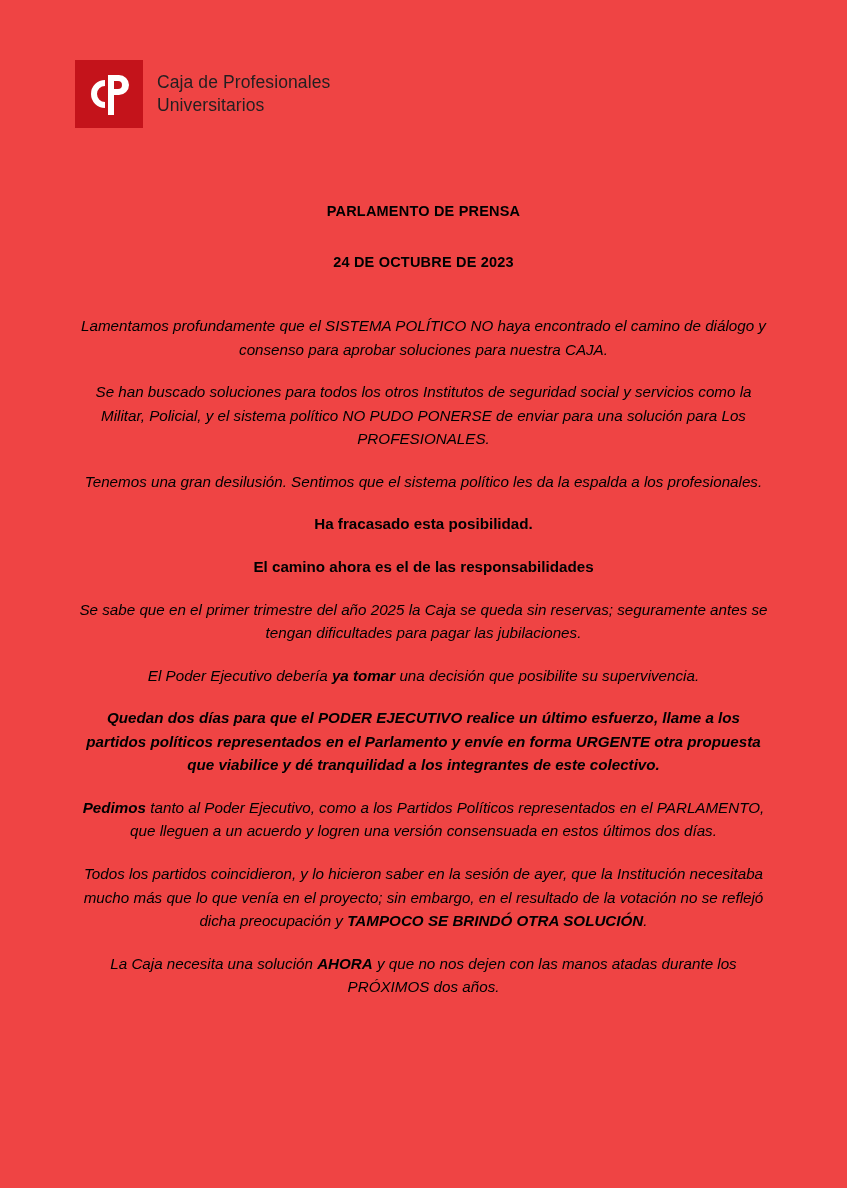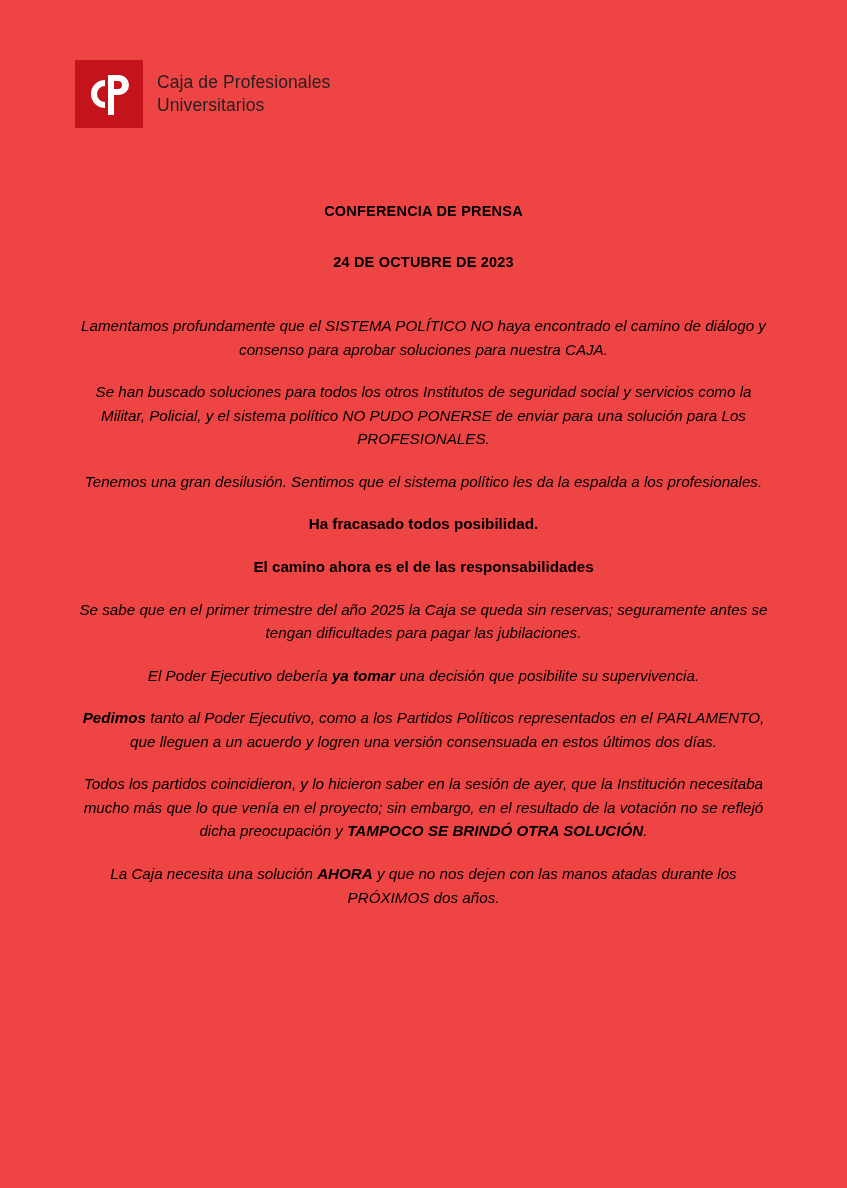--- a/index.html
+++ b/index.html
@@ -104,41 +104,42 @@
 
         <path d="M33 15 h11 a10 10 0 0 1 0 20 h-5 v20 h-6 z M39 21 v8 h4 a4 4 0 0 0 0 -8 z" fill="#ffffff"></path>
       </svg>
     </div>
     <div class="logo-text">
       <div>Caja de Profesionales</div>
       <div>Universitarios</div>
     </div>
   </div>
 
-  <div class="doc-heading heading-1">CONFERENCIA DE PRENSA</div>
+  <div class="doc-heading heading-1">PARLAMENTO DE PRENSA</div>
   <div class="doc-heading heading-2">24 DE OCTUBRE DE 2023</div>
 
   <div class="body-copy">
 
     <p class="para">Lamentamos profundamente  que el SISTEMA POLÍTICO NO haya encontrado el camino de diálogo y consenso para aprobar soluciones para nuestra CAJA.</p>
 
     <p class="para">Se han buscado soluciones para todos los otros Institutos de seguridad social y servicios como la Militar, Policial,  y el sistema político NO PUDO PONERSE de enviar para una solución para Los PROFESIONALES.</p>
 
     <p class="para">Tenemos una gran desilusión. Sentimos que el sistema político les da la espalda a los profesionales.</p>
 
 
 
-    <p class="center-bold sp-top-lg">Ha fracasado todos posibilidad.</p>
+    <p class="center-bold sp-top-lg">Ha fracasado esta posibilidad.</p>
 
     <p class="center-bold">El camino ahora es el de las responsabilidades</p>
 
     <p class="para">Se sabe que en el primer trimestre del año 2025 la Caja se queda sin reservas; seguramente antes se tengan dificultades para pagar las jubilaciones.</p>
 
     <p class="para"><span>El Poder Ejecutivo debería </span><b>ya tomar</b><span> una decisión que posibilite su supervivencia.</span></p>
 
+    <p class="para all-bold sp-top-lg">Quedan dos días para que el PODER EJECUTIVO realice un último esfuerzo, llame a los partidos políticos representados en el Parlamento y envíe en forma URGENTE otra propuesta que viabilice y dé tranquilidad a los integrantes de este colectivo.</p>
 
     <p class="para"><b>Pedimos</b><span> tanto al Poder Ejecutivo, como a los Partidos Políticos representados en el PARLAMENTO, que lleguen a un acuerdo y logren  una versión consensuada en estos últimos dos días.</span></p>
 
 
     <p class="para"><span>Todos los partidos coincidieron, y lo hicieron saber en la sesión de ayer, que la Institución necesitaba mucho más que lo que venía en el proyecto; sin embargo, en el resultado de la votación no se reflejó dicha preocupación y </span><b>TAMPOCO SE BRINDÓ OTRA SOLUCIÓN</b><span>.</span></p>
 
     <p class="para"><span>La Caja necesita una solución </span><b>AHORA</b><span> y que no nos dejen con las manos atadas durante los PRÓXIMOS dos años.</span></p>
 
   </div>
 </div>

